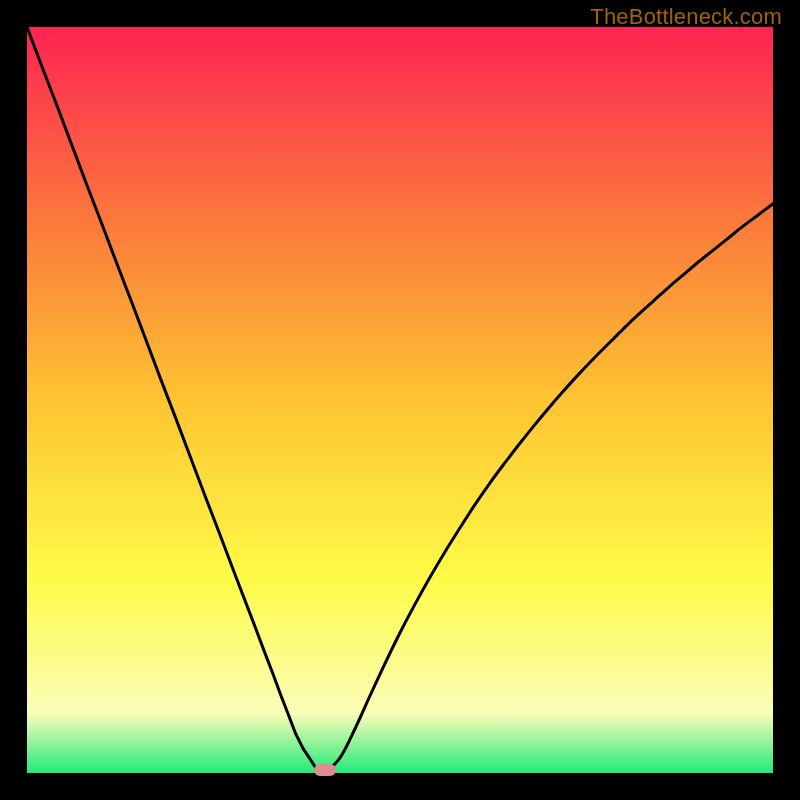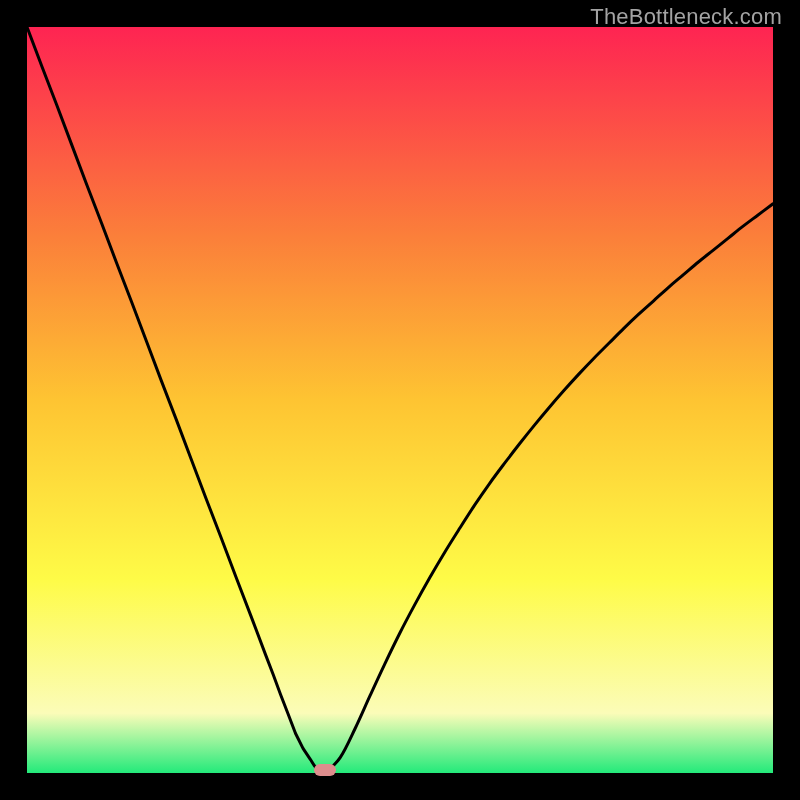--- a/index.html
+++ b/index.html
@@ -14,21 +14,21 @@
   .frame {
     position: relative;
     width: 800px;
     height: 800px;
     background: #000;
   }
   .watermark {
     position: absolute;
     top: 4px;
     right: 18px;
-    color: #a3a3a3;
+    color: #a16207;
     font-size: 22px;
     font-weight: 500;
     letter-spacing: 0.2px;
     z-index: 5;
     user-select: none;
   }
   .plot-outer {
     position: absolute;
     left: 27px;
     top: 27px;

